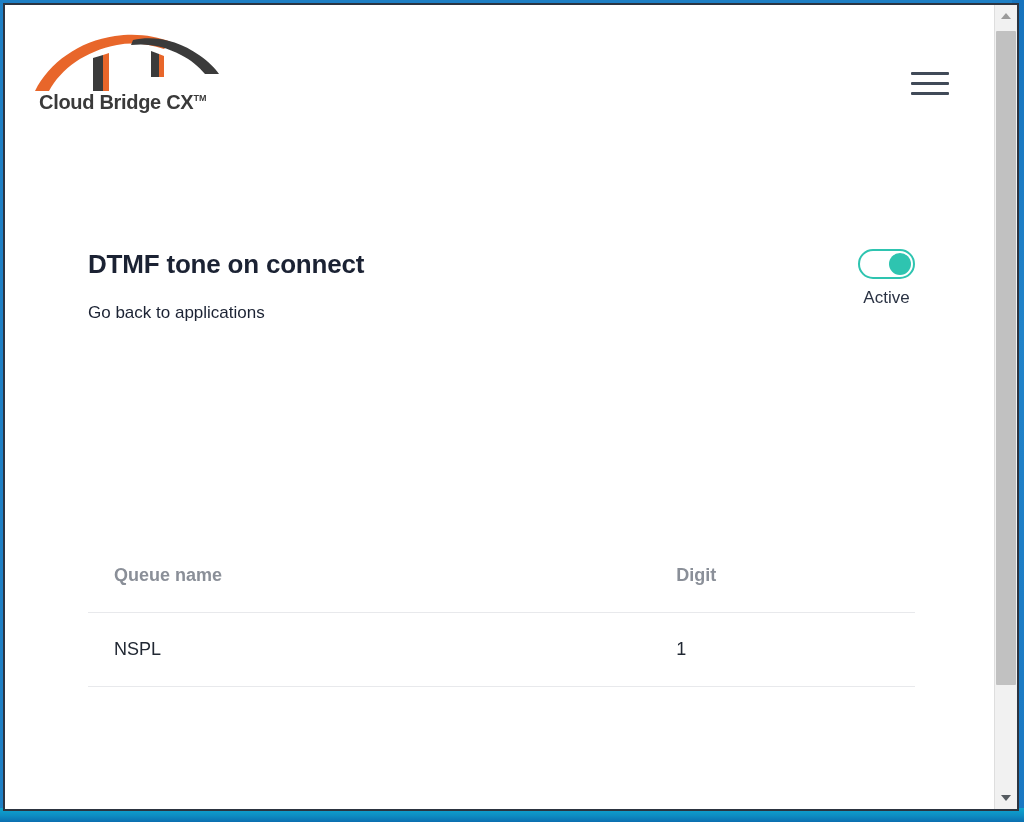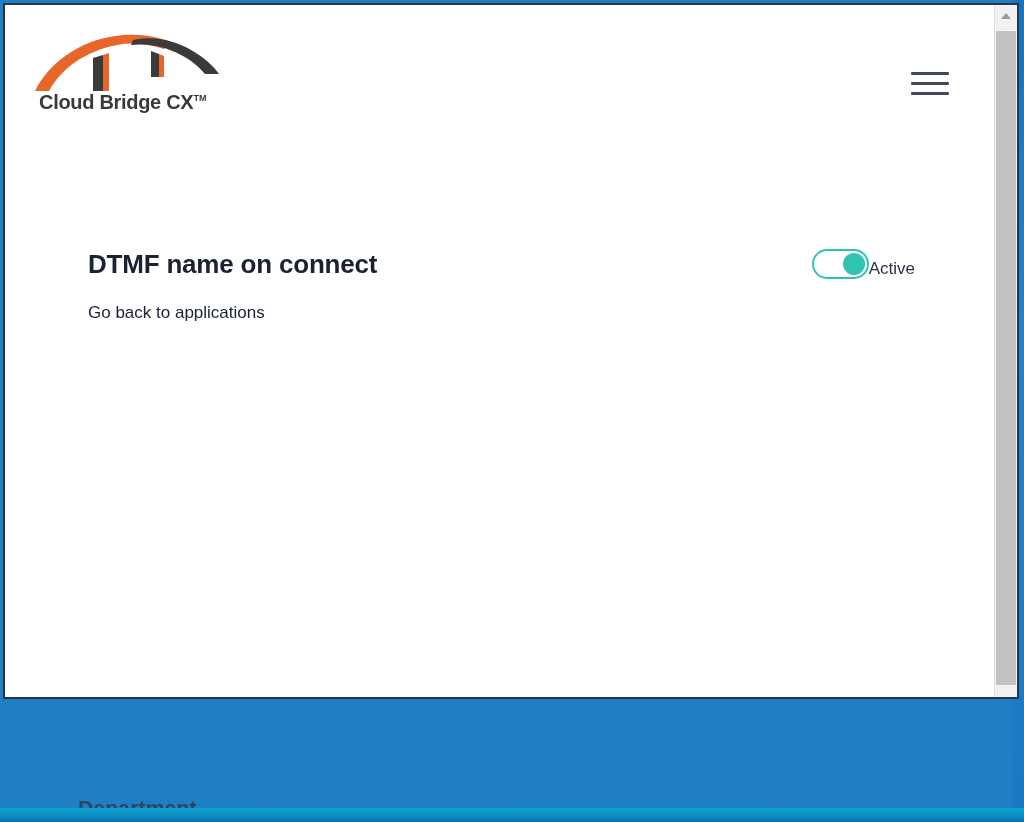--- a/index.html
+++ b/index.html
@@ -55,21 +55,21 @@
     white-space: nowrap;
     opacity: .85;
   }
 
   
   #window {
     position: absolute;
     left: 3px;
     top: 3px;
     width: 1016px;
-    height: 696px;
+    height: 808px;
     background: #ffffff;
     border: 2px solid #2c3440;
     box-sizing: border-box;
     overflow: hidden;
   }
 
   #viewport {
     position: absolute;
     left: 0;
     top: 0;
@@ -207,21 +207,21 @@
     color: #1b2233;
     text-underline-offset: 3px;
     cursor: pointer;
   }
 
   #toggle-wrap {
     position: absolute;
     right: 79px;
     top: 0;
     display: flex;
-    flex-direction: row;
+    flex-direction: column;
     align-items: center;
   }
   #toggle-switch {
     position: relative;
     width: 57px;
     height: 30px;
     border-radius: 16px;
     border: 2px solid #2ec4b0;
     background: #ffffff;
     cursor: pointer;
@@ -367,32 +367,48 @@
           </div>
 
           <div id="menu-button">
             <span></span>
             <span></span>
             <span></span>
           </div>
         </div>
 
         <div id="title-row">
-          <div id="page-title">DTMF name on connect</div>
+          <div id="page-title">DTMF tone on connect</div>
           <a id="back-link">Go back to applications</a>
 
           <div id="toggle-wrap">
             <div id="toggle-switch">
               <div id="toggle-knob"></div>
             </div>
             <div id="toggle-label">Active</div>
           </div>
         </div>
 
 
+        <div id="queue-table">
+          <table>
+            <thead>
+              <tr>
+                <th class="col-name">Queue name</th>
+                <th class="col-digit">Digit</th>
+              </tr>
+            </thead>
+            <tbody id="table-body">
+                <tr>
+                  <td class="col-name">NSPL</td>
+                  <td class="col-digit">1</td>
+                </tr>
+              </tbody>
+          </table>
+        </div>
 
       </div>
     </div>
 
     <div id="scrollbar">
       <div class="sb-btn top">
         <div class="sb-arrow up"></div>
       </div>
       <div id="sb-thumb"></div>
       <div class="sb-btn bottom">

